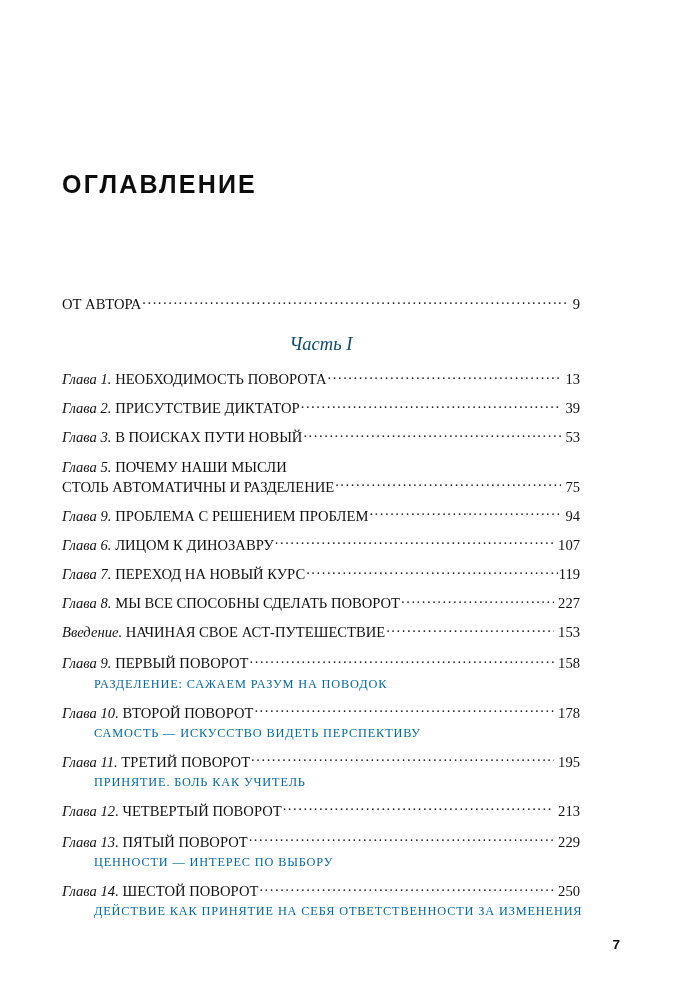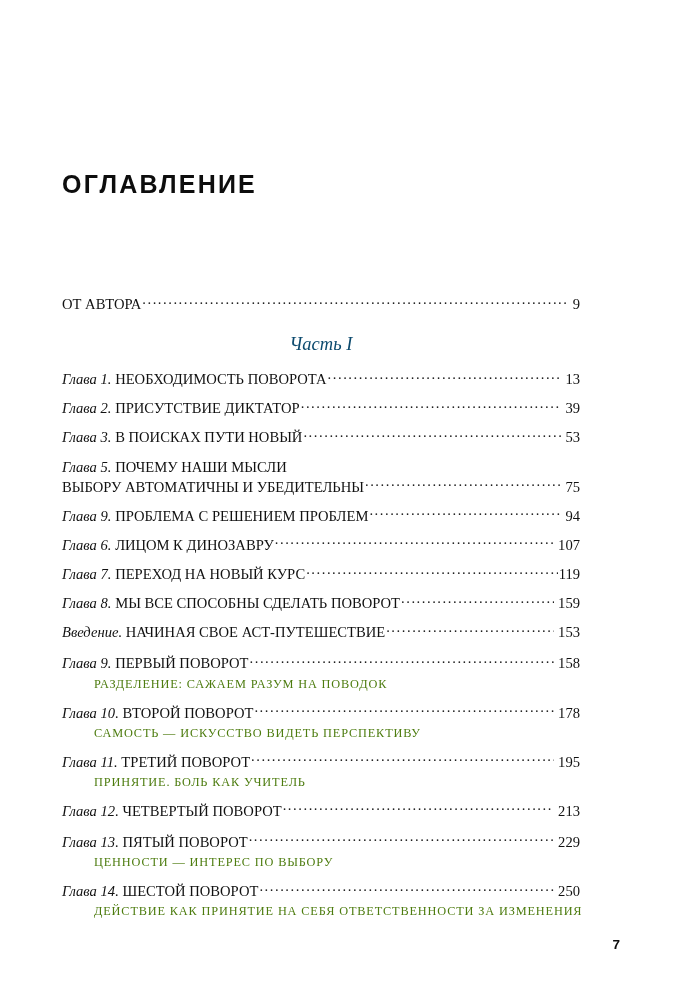--- a/index.html
+++ b/index.html
@@ -117,21 +117,21 @@
     line-height:1.38;
     white-space:nowrap;
   }
 
   
   .entry-sub {
     margin-left:32px;
     margin-top:3px;
     font-size:12.3px;
     letter-spacing:0.85px;
-    color:#4d7c0f;
+    color:#0369a1;
     white-space:nowrap;
   }
 
   .first-entry { margin-bottom:1px; }
 
   
   .part2-entry { margin-bottom:11px; }
 
   
   .folio {
@@ -190,21 +190,21 @@
             <span class="entry-page">53</span>
           </div>
         </div>
         <div class="entry">
           <div class="entry-line">
             <span class="entry-text ch-num">Глава 5.</span>
             <span class="entry-text">&nbsp;</span>
             <span class="entry-text ch-title">ПОЧЕМУ НАШИ МЫСЛИ</span>
           </div>
           <div class="entry-cont">
-            <span class="entry-text ch-title">ВЫБОРУ АВТОМАТИЧНЫ И УБЕДИТЕЛЬНЫ</span>
+            <span class="entry-text ch-title">СТОЛЬ АВТОМАТИЧНЫ И РАЗДЕЛЕНИЕ</span>
             <span class="leader"></span>
             <span class="entry-page">75</span>
           </div>
         </div>
         <div class="entry">
           <div class="entry-line">
             <span class="entry-text ch-num">Глава 9.</span>
             <span class="entry-text">&nbsp;</span>
             <span class="entry-text ch-title">ПРОБЛЕМА С РЕШЕНИЕМ ПРОБЛЕМ</span>
             <span class="leader"></span>
@@ -228,21 +228,21 @@
             <span class="leader"></span>
             <span class="entry-page tight">119</span>
           </div>
         </div>
         <div class="entry">
           <div class="entry-line">
             <span class="entry-text ch-num">Глава 8.</span>
             <span class="entry-text">&nbsp;</span>
             <span class="entry-text ch-title">МЫ ВСЕ СПОСОБНЫ СДЕЛАТЬ ПОВОРОТ</span>
             <span class="leader"></span>
-            <span class="entry-page">159</span>
+            <span class="entry-page">227</span>
           </div>
         </div>
         <div class="entry part2-entry">
           <div class="entry-line">
             <span class="entry-text ch-num">Введение.</span>
             <span class="entry-text">&nbsp;</span>
             <span class="entry-text ch-title">НАЧИНАЯ СВОЕ АСТ-ПУТЕШЕСТВИЕ</span>
             <span class="leader"></span>
             <span class="entry-page">153</span>
           </div>

